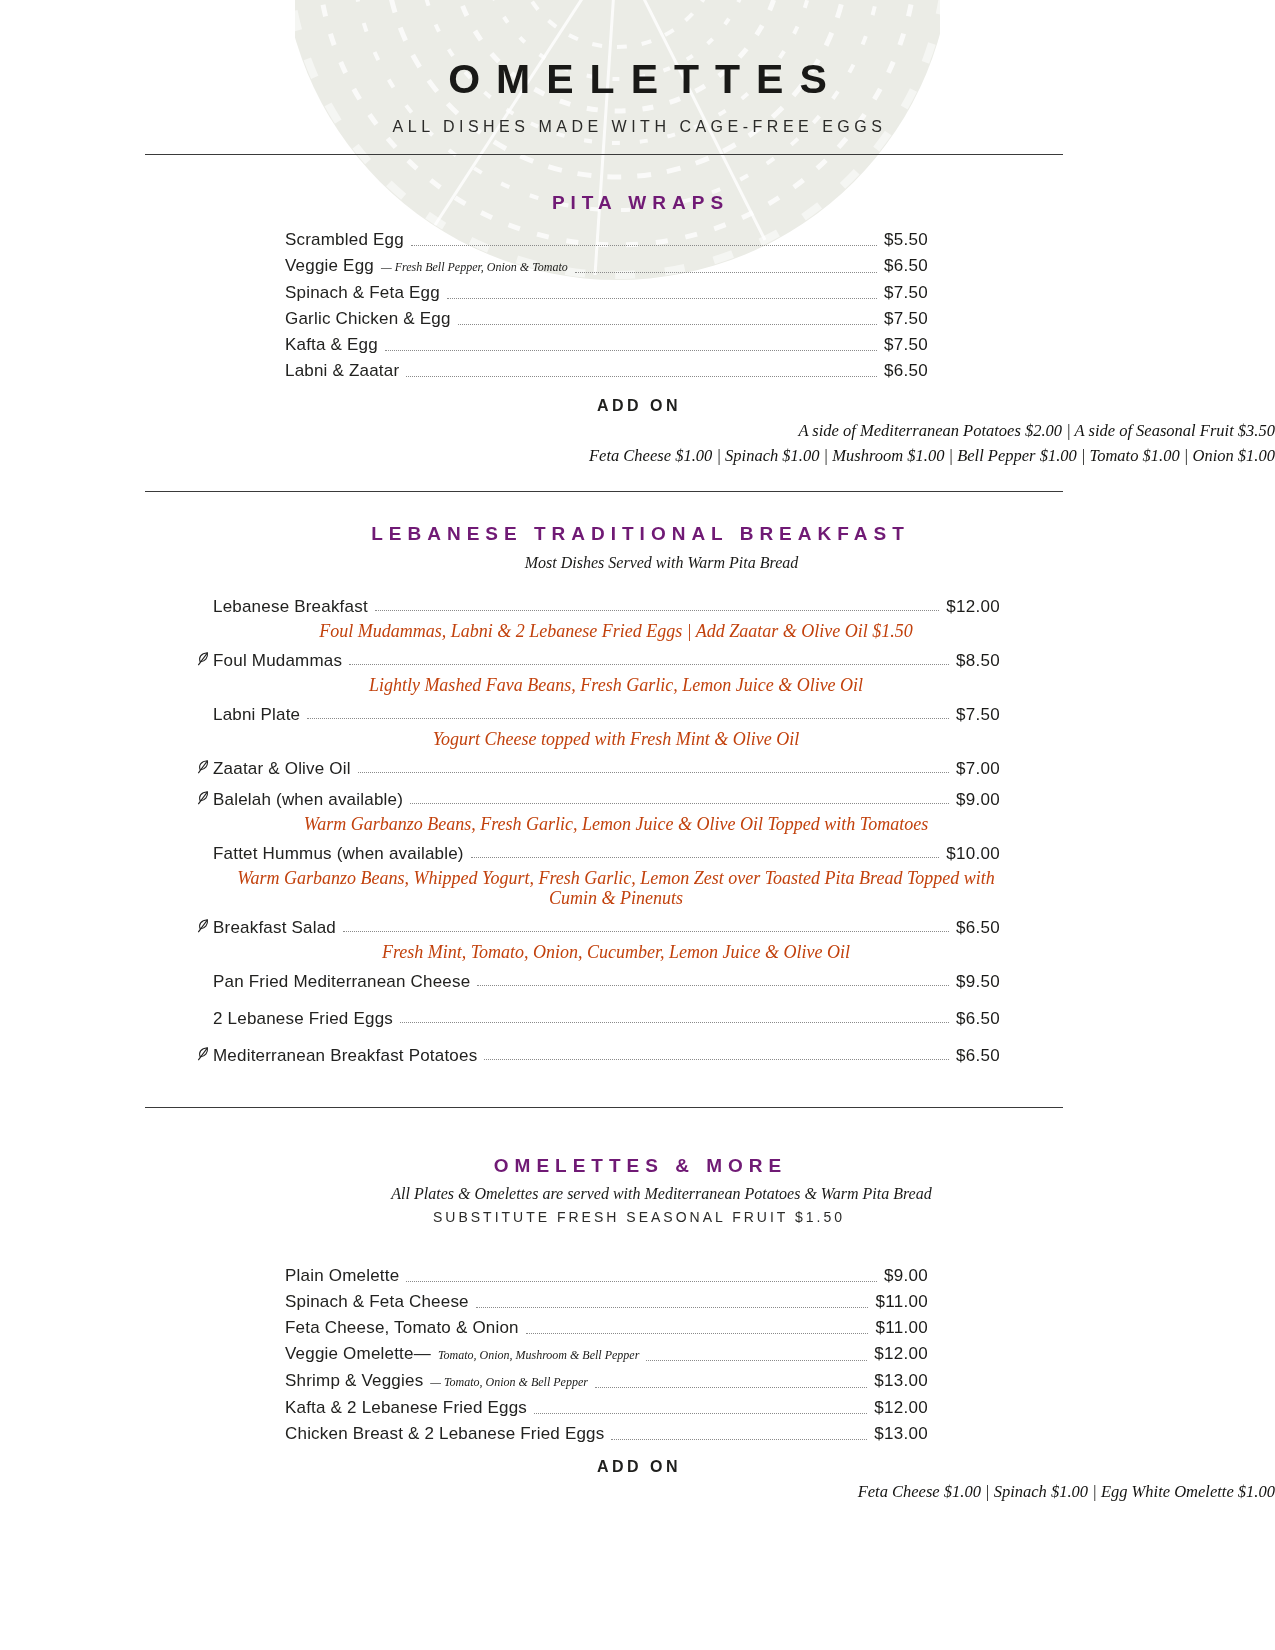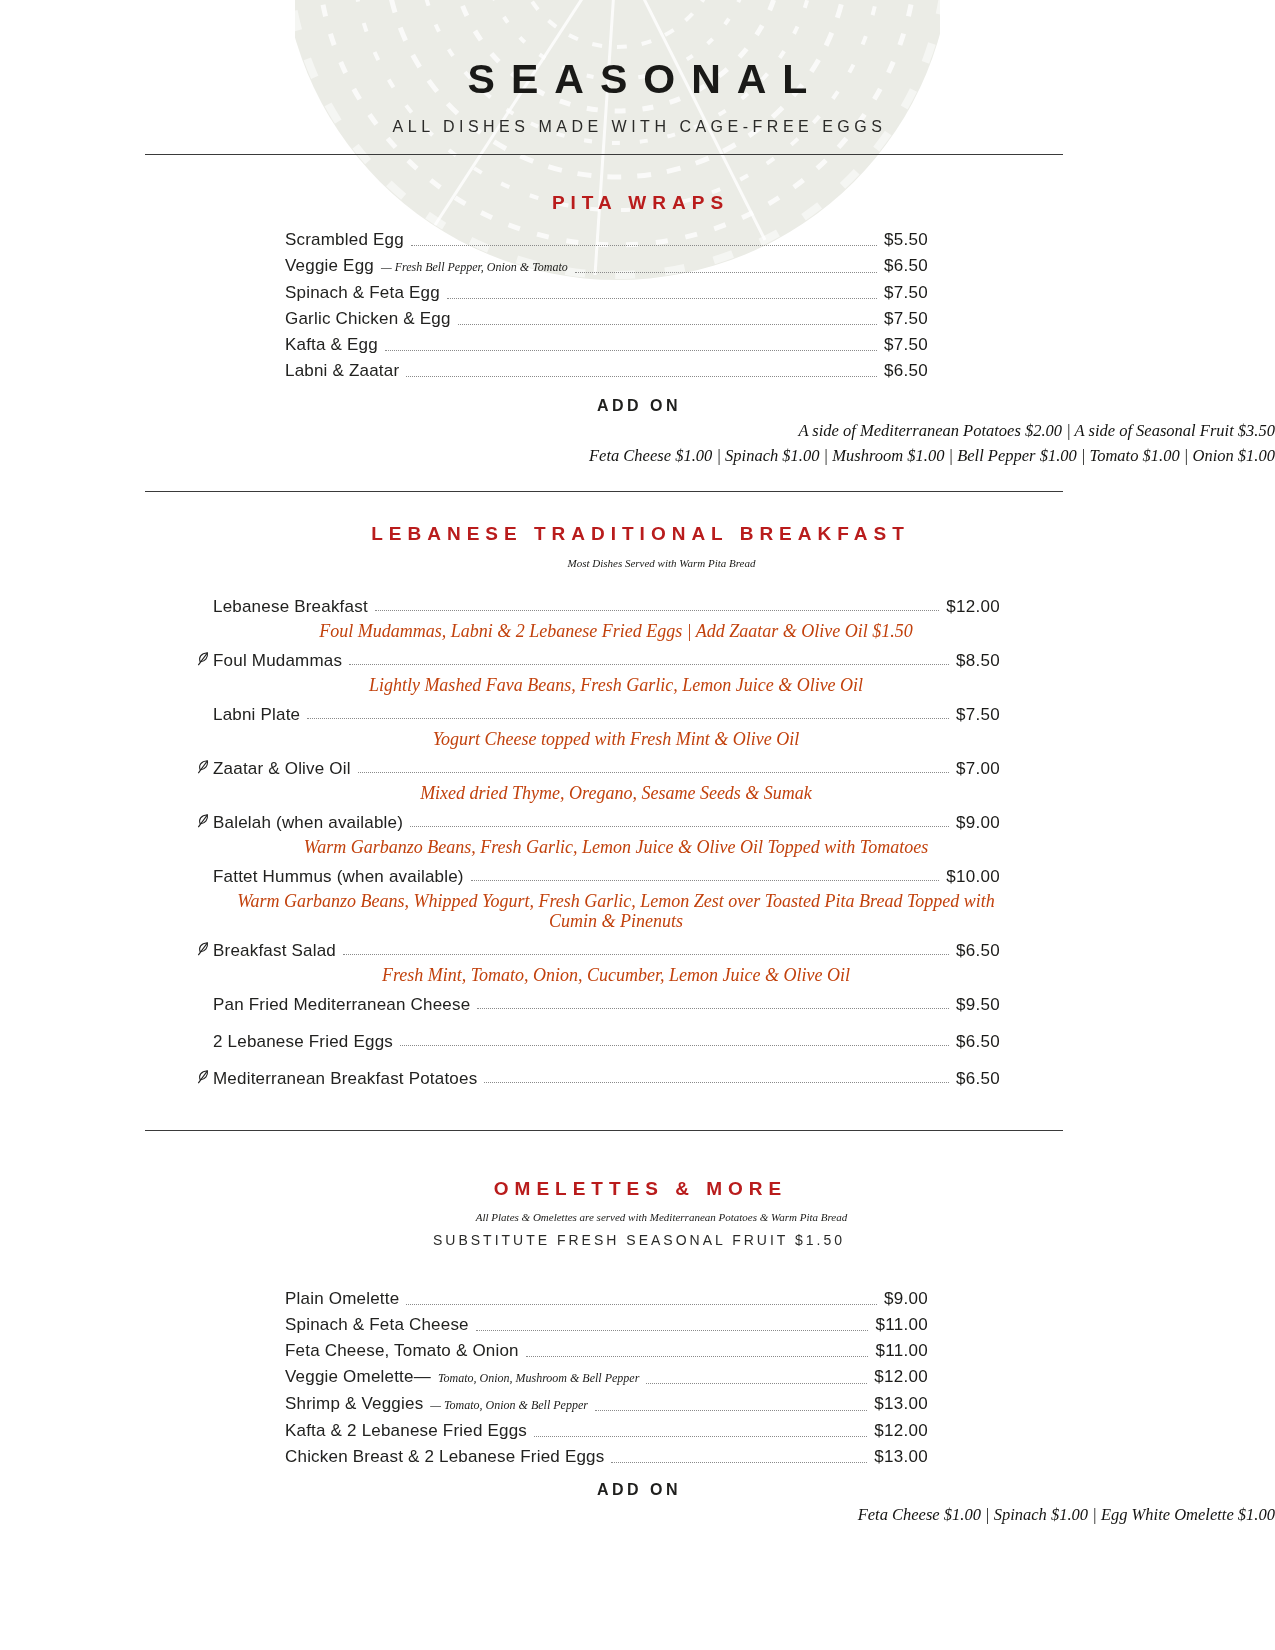--- a/index.html
+++ b/index.html
@@ -19,29 +19,29 @@
     margin-top:14px; text-align:center; font-size:16px; letter-spacing:4.5px;
     color:#2b2b29; text-indent:4px; line-height:19px;
   }
   .divider { margin-left:145px; width:918px; border:none; border-top:1.5px solid #3a3a3a; height:0; }
   .divider-1 { margin-top:18px; }
   .divider-2 { margin-top:24px; }
   .divider-3 { margin-top:40px; }
 
   .section-title {
     text-align:center; font-size:19px; line-height:24px; font-weight:bold;
-    letter-spacing:6px; color:#b91c1c; text-indent:6px;
+    letter-spacing:6px; color:#701a75; text-indent:6px;
   }
   .sec-pita .section-title { margin-top:36px; }
   .sec-leb  .section-title { margin-top:30px; }
   .sec-om   .section-title { margin-top:46px; }
 
   .serif-it { font-family:"Liberation Serif", serif; font-style:italic; }
 
-  .section-sub { margin-top:6px; text-align:center; font-size:11px; line-height:22px; color:#1a1a18;padding-left:48px; }
+  .section-sub { margin-top:6px; text-align:center; font-size:16px; line-height:22px; color:#1a1a18;padding-left:48px; }
   .sec-om .section-sub { margin-top:5px; }
   .substitute-note {
     margin-top:3px; text-align:center; font-size:14px; line-height:18px;
     letter-spacing:3px; color:#2b2b29; text-indent:3px;
   }
 
   .list-pita, .list-om { margin-left:285px; width:643px; }
   .list-pita { margin-top:12px; }
   .list-om   { margin-top:37px; }
   .list-leb  { margin-left:193px; width:807px; margin-top:22px;text-align:center; }
@@ -89,21 +89,21 @@
       <line x1="322" y1="-55" x2="140" y2="225"></line>
       <line x1="322" y1="-55" x2="470" y2="240"></line>
       <line x1="322" y1="-55" x2="300" y2="275"></line>
     </g>
     <circle cx="322" cy="-55" r="330" fill="none" stroke="#ffffff" stroke-opacity="0.5" stroke-width="8" stroke-dasharray="20 30"></circle>
   </svg>
 </div>
 
 <div class="content">
 
-  <div class="page-title">SEASONAL</div>
+  <div class="page-title">OMELETTES</div>
   <div class="page-subtitle">ALL DISHES MADE WITH CAGE-FREE EGGS</div>
   <hr class="divider divider-1">
 
   <section class="sec-pita">
     <div class="section-title">PITA WRAPS</div>
     <div class="list-pita">
       <div class="item-row">
         <span class="item-name">Scrambled Egg</span>
         <span class="leader"></span>
         <span class="price">$5.50</span>
@@ -183,21 +183,20 @@
       <div class="leb-item">
         <div class="item-row">
           <span class="leaf-slot"><svg width="13" height="16" viewBox="0 0 20 23">
                 <path d="M5 16 C2 9 6 3 16 2 C17 9 13 15 5 16 Z" fill="none" stroke="#222" stroke-width="1.7"></path>
                 <line x1="2" y1="21" x2="16" y2="2" stroke="#222" stroke-width="1.7"></line>
               </svg></span>
           <span class="item-name">Zaatar &amp; Olive Oil</span>
           <span class="leader"></span>
           <span class="price">$7.00</span>
         </div>
-        <div class="item-desc serif-it">Mixed dried Thyme, Oregano, Sesame Seeds &amp; Sumak</div>
       </div>
 
       <div class="leb-item">
         <div class="item-row">
           <span class="leaf-slot"><svg width="13" height="16" viewBox="0 0 20 23">
                 <path d="M5 16 C2 9 6 3 16 2 C17 9 13 15 5 16 Z" fill="none" stroke="#222" stroke-width="1.7"></path>
                 <line x1="2" y1="21" x2="16" y2="2" stroke="#222" stroke-width="1.7"></line>
               </svg></span>
           <span class="item-name">Balelah (when available)</span>
           <span class="leader"></span>

